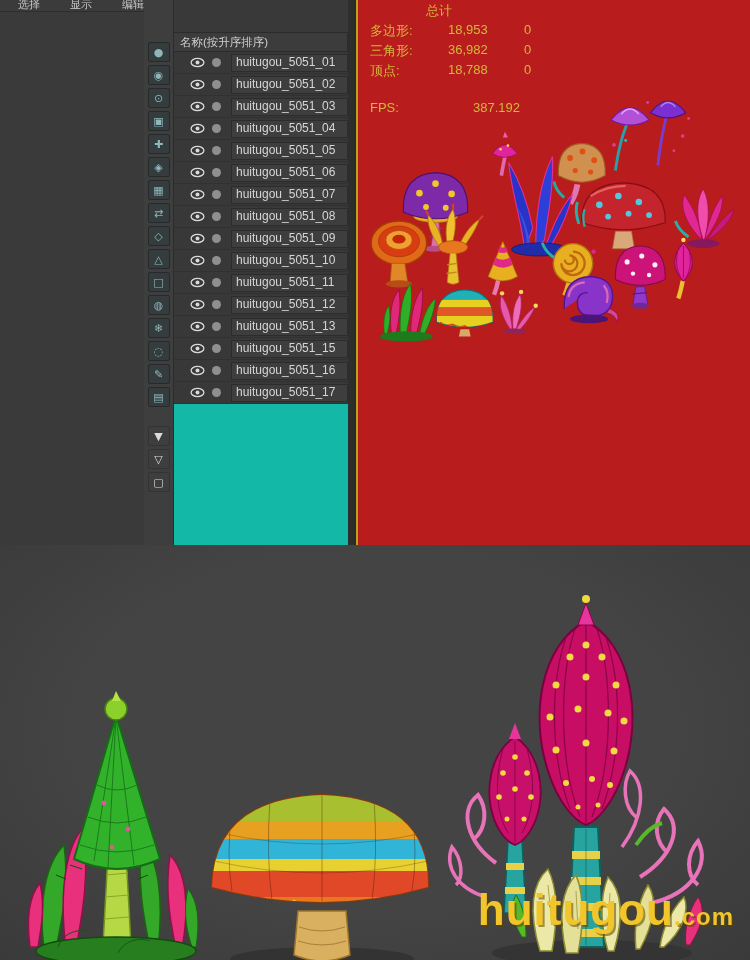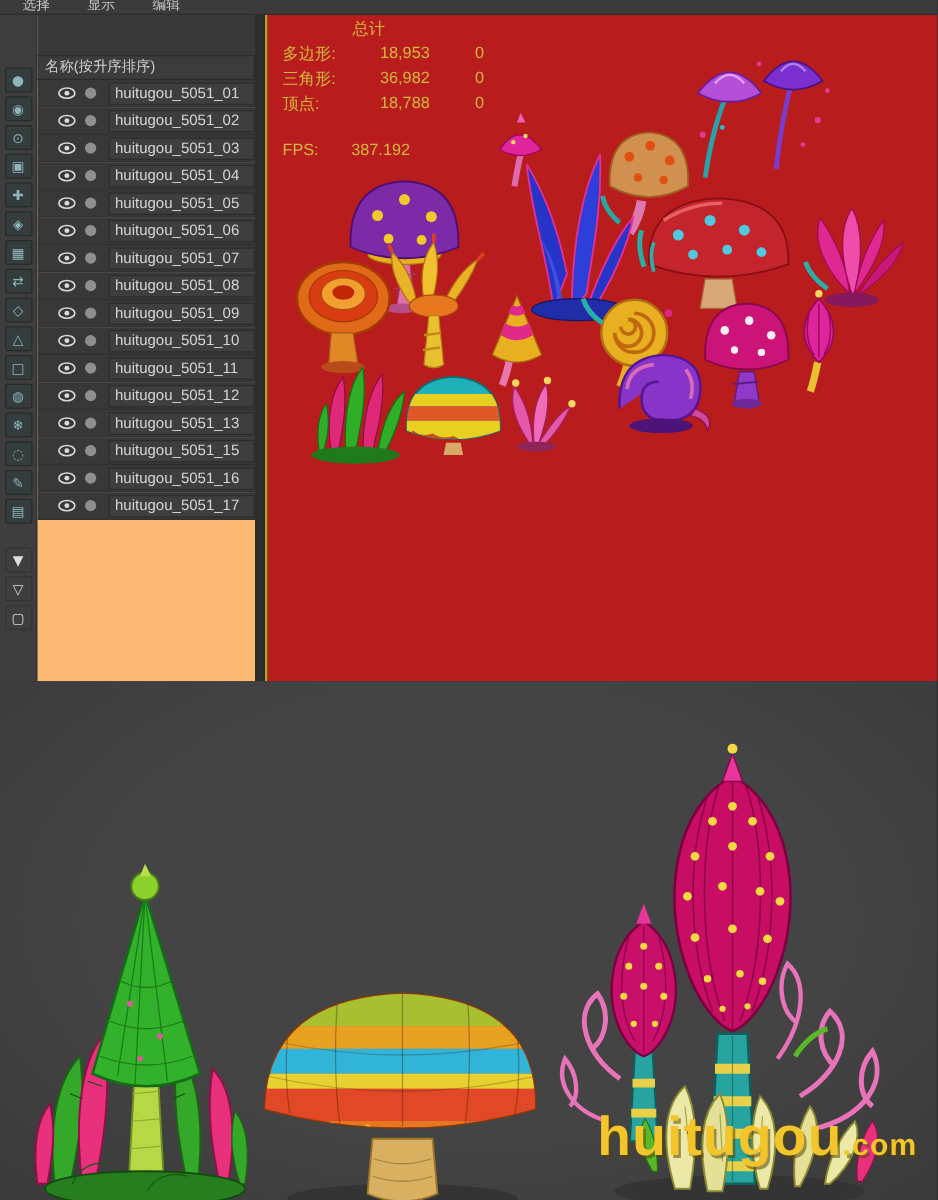--- a/index.html
+++ b/index.html
@@ -1,35 +1,35 @@
 <!DOCTYPE html>
 <html><head>
 <meta charset="utf-8">
 <style>
   * { margin:0; padding:0; box-sizing:border-box; }
   html,body { width:750px; height:960px; overflow:hidden; background:#222; }
   body { font-family:"Liberation Sans","DejaVu Sans",sans-serif; }
   #app { width:750px; height:960px; position:relative; }
 
   
-  .max-ui { height:545px; background:#3a3a3a; display:flex; flex-direction:column; position:relative; }
+  .max-ui { height:545px; background:#3a3a3a; display:flex; flex-direction:row; position:relative; }
   .menubar { height:12px; background:#3b3b3b; border-bottom:1px solid #2e2e2e; overflow:hidden;
              display:flex; gap:30px; padding-left:18px; }
   .menubar .mi { font-size:11px; color:#c8c8c8; line-height:20px; margin-top:-6px; white-space:nowrap; }
   .cols { flex:1; display:flex; min-height:0; }
 
   .tools { width:30px; background:#3e3e3e; border-right:1px solid #2c2c2c;
            padding-top:42px; display:flex; flex-direction:column; align-items:center; gap:3px; }
   .tb { width:22px; height:20px; background:#343c3e; border:1px solid #262a2a; border-radius:2px;
         color:#8fb6ba; font-size:11px; line-height:17px; text-align:center; cursor:pointer;
         font-family:"DejaVu Sans",sans-serif; }
   button.tb:nth-of-type(17) { margin-top:16px; }
   button.tb:nth-of-type(n+17) { background:#3e3e3e; color:#dcdcdc; border-color:#333; }
 
-  .panel { width:174px; background:#fdba74; display:flex; flex-direction:column; }
+  .panel { width:174px; background:#14b8a6; display:flex; flex-direction:column; }
   .panel-spacer { height:32px; background:#393939; }
   .colhead { height:20px; background:#3c3c3c; border:1px solid #2b2b2b; border-left:none;
              color:#cfcfcf; font-size:11.5px; line-height:18px; padding-left:6px; cursor:pointer; }
   .rows { flex:1; overflow:hidden; }
   .row { height:22px; display:flex; align-items:center; padding-left:16px;
          background:#383838; border-bottom:1px solid #313131; cursor:pointer; }
   .eye { width:15px; height:11px; margin-right:7px; flex:0 0 auto; }
   .eye svg { display:block; width:15px; height:11px; }
   .dot { width:9px; height:9px; border-radius:50%; background:#8f8f8f; margin-right:10px; flex:0 0 auto; }
   .rlabel { flex:1; height:18px; background:#3e3e3e; border:1px solid #2c2c2c;
@@ -39,21 +39,21 @@
   .scrollbar { width:6px; background:#2e2e2e; cursor:pointer; }
   .gap { width:2px; background:#2a2a2a; }
   .vborder { width:2px; background:#b8a418; }
 
   .viewport { flex:1; background:#b91c1c; position:relative; overflow:hidden; cursor:crosshair;padding-left:40px; }
   .stats { position:absolute; top:2px; left:12px; color:#d4b83c; font-size:13px; z-index:2; }
   .stats .total { margin-left:56px; height:20px; }
   .srow { display:flex; height:20px; }
   .srow .sl { width:62px; }
   .srow .sv { width:76px;margin-left:16px; }
-  .fps { display:flex; margin-top:18px; }
+  .fps { display:flex; margin-top:18px;gap:48px; }
   .fps .sl { width:55px; }
   .scene3d { position:absolute; left:0; top:0; width:100%; height:100%; z-index:1; }
 
   
   .preview { height:415px; position:relative; overflow:hidden;
              background:radial-gradient(ellipse at 50% 45%, #444444 55%, #3a3a3a 100%); }
   .preview-svg { position:absolute; left:0; top:0; width:750px; height:415px; }
   .watermark { position:absolute; right:16px; bottom:28px; z-index:3; color:#f2c52a;
                font-weight:bold; font-size:44px; letter-spacing:1px;
                text-shadow:2px 2px 0 rgba(90,70,0,.55); line-height:1; }

